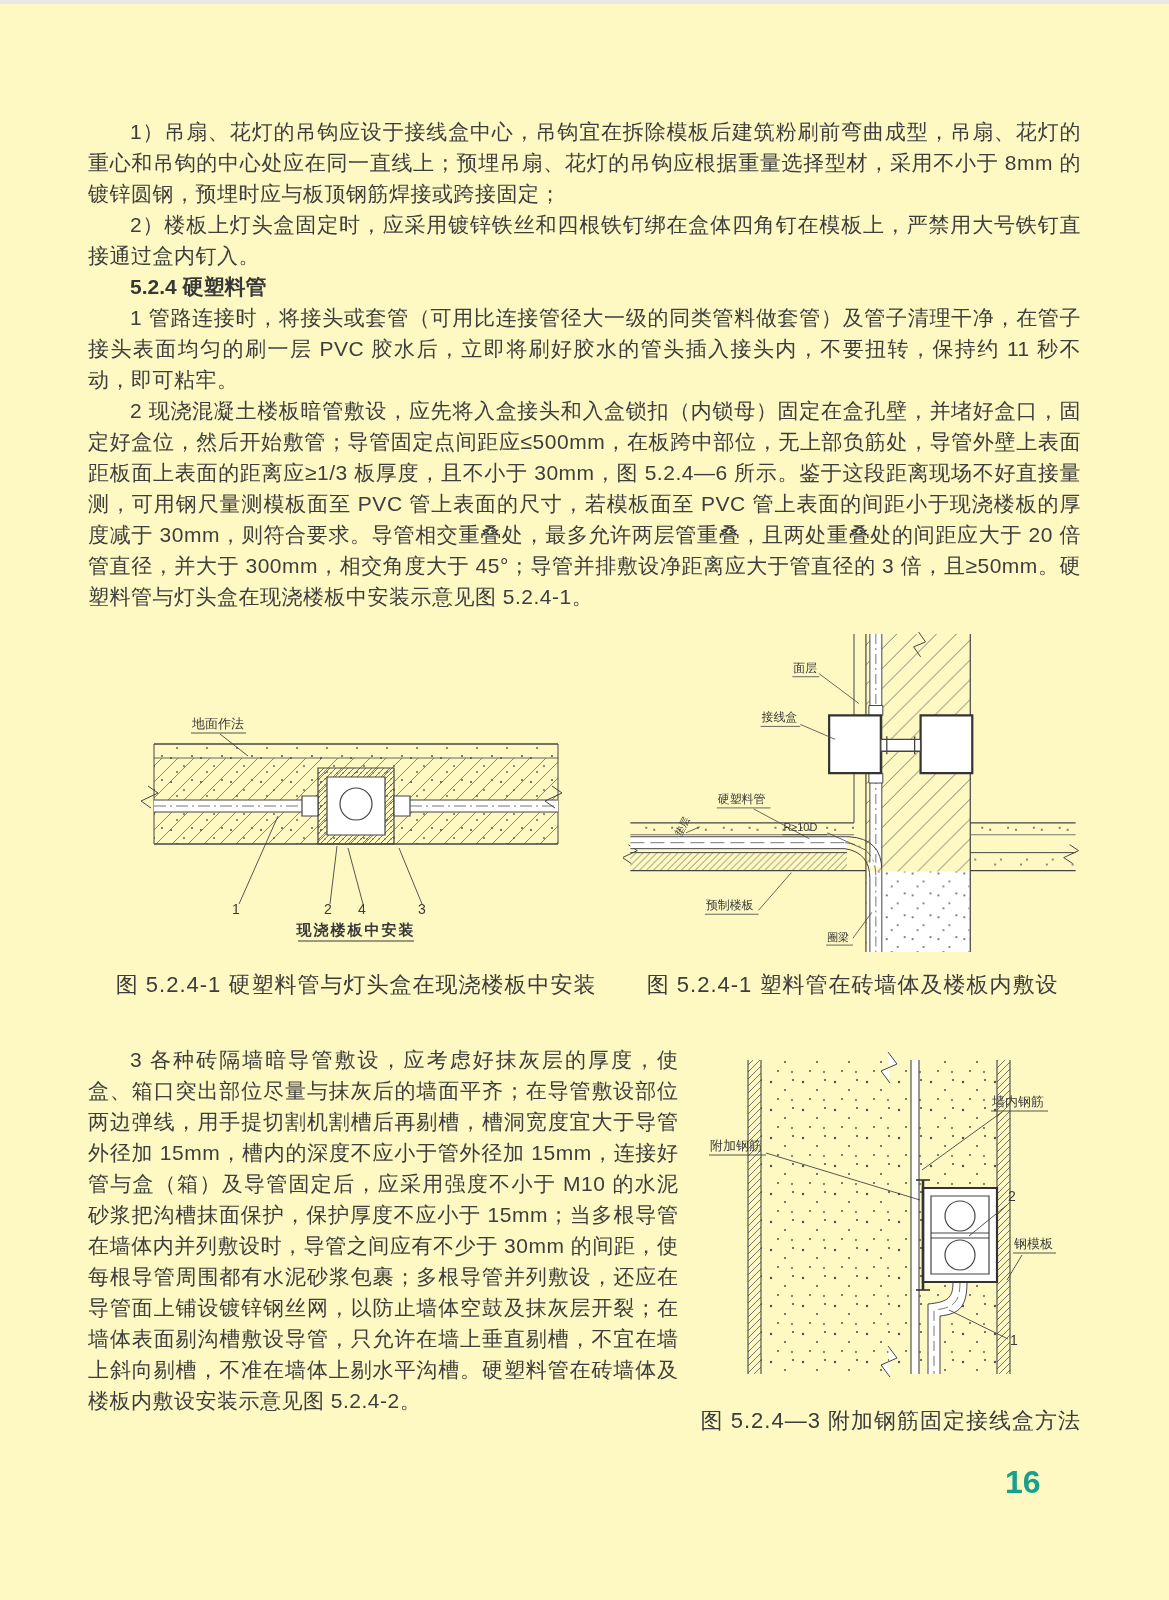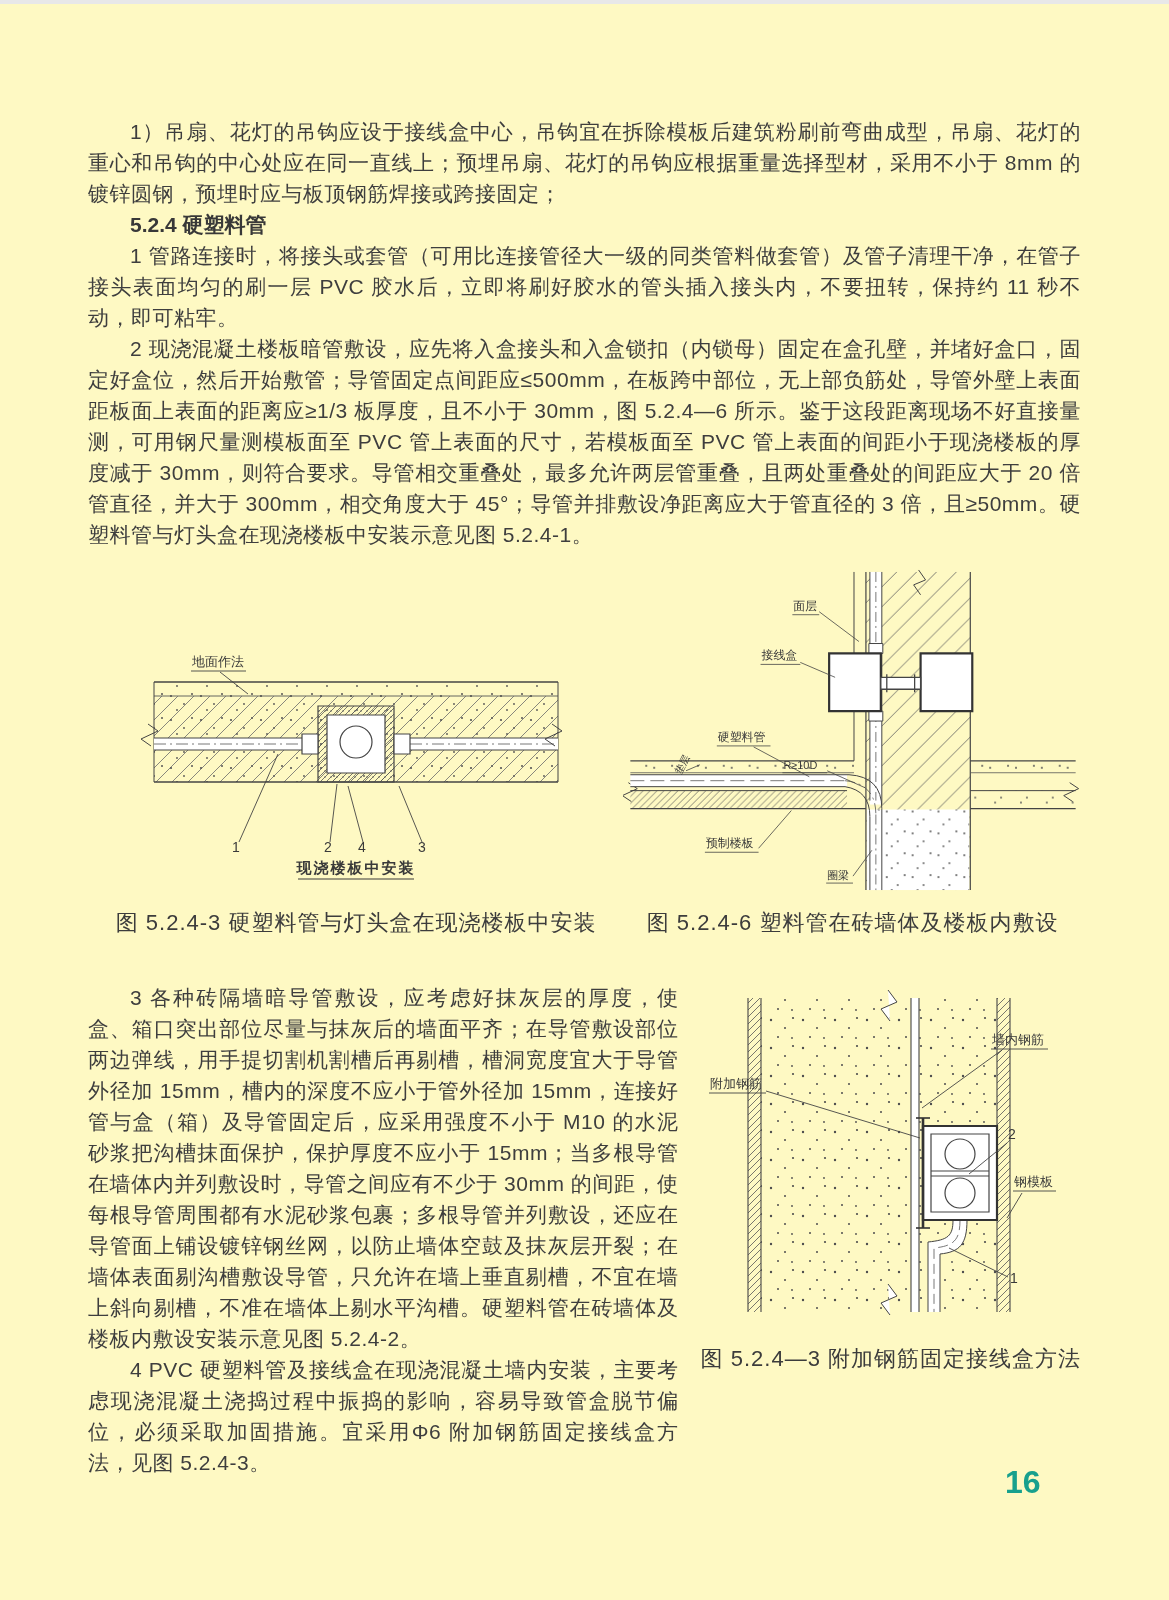--- a/index.html
+++ b/index.html
@@ -82,20 +82,21 @@
   }
   .dwg line,.dwg path,.dwg rect,.dwg circle,.dwg polyline{vector-effect:non-scaling-stroke;}
 </style>
 </head>
 <body>
 
 <div class="page">
   <div class="content">
 
     <p class="body">1）吊扇、花灯的吊钩应设于接线盒中心，吊钩宜在拆除模板后建筑粉刷前弯曲成型，吊扇、花灯的重心和吊钩的中心处应在同一直线上；预埋吊扇、花灯的吊钩应根据重量选择型材，采用不小于 8mm 的镀锌圆钢，预埋时应与板顶钢筋焊接或跨接固定；</p>
+    <p class="body">2）楼板上灯头盒固定时，应采用镀锌铁丝和四根铁钉绑在盒体四角钉在模板上，严禁用大号铁钉直接通过盒内钉入。</p>
     <h3 class="sec">5.2.4 硬塑料管</h3>
     <p class="body">1 管路连接时，将接头或套管（可用比连接管径大一级的同类管料做套管）及管子清理干净，在管子接头表面均匀的刷一层 PVC 胶水后，立即将刷好胶水的管头插入接头内，不要扭转，保持约 11 秒不动，即可粘牢。</p>
     <p class="body">2 现浇混凝土楼板暗管敷设，应先将入盒接头和入盒锁扣（内锁母）固定在盒孔壁，并堵好盒口，固定好盒位，然后开始敷管；导管固定点间距应≤500mm，在板跨中部位，无上部负筋处，导管外壁上表面距板面上表面的距离应≥1/3 板厚度，且不小于 30mm，图 5.2.4—6 所示。鉴于这段距离现场不好直接量测，可用钢尺量测模板面至 PVC 管上表面的尺寸，若模板面至 PVC 管上表面的间距小于现浇楼板的厚度减于 30mm，则符合要求。导管相交重叠处，最多允许两层管重叠，且两处重叠处的间距应大于 20 倍管直径，并大于 300mm，相交角度大于 45°；导管并排敷设净距离应大于管直径的 3 倍，且≥50mm。硬塑料管与灯头盒在现浇楼板中安装示意见图 5.2.4-1。</p>
 
     <div class="figures-row">
 
       <div class="fig-block f1">
         <svg class="dwg" width="440" height="240" viewBox="0 0 440 240">
           <defs>
             <pattern id="f1h" width="16" height="16" patternUnits="userSpaceOnUse">
@@ -151,21 +152,21 @@
           <text x="188" y="210" font-size="14">2</text>
           <line x1="194" y1="200" x2="201" y2="142" stroke="#444" stroke-width="0.9"></line>
           <text x="222" y="210" font-size="14">4</text>
           <line x1="227" y1="200" x2="212" y2="144" stroke="#444" stroke-width="0.9"></line>
           <text x="282" y="210" font-size="14">3</text>
           <line x1="286" y1="200" x2="263" y2="144" stroke="#444" stroke-width="0.9"></line>
 
           <text x="220" y="231" font-size="15" text-anchor="middle" letter-spacing="2" font-weight="bold">现浇楼板中安装</text>
           <line x1="162" y1="237" x2="278" y2="237" stroke="#3a3a3a" stroke-width="1.2"></line>
         </svg>
-        <div class="fig-caption">图 5.2.4-3 硬塑料管与灯头盒在现浇楼板中安装</div>
+        <div class="fig-caption">图 5.2.4-1 硬塑料管与灯头盒在现浇楼板中安装</div>
       </div>
 
       <div class="fig-block f2">
         <svg class="dwg" width="460" height="332" viewBox="0 0 460 332">
           <defs>
             <pattern id="f2h" width="20" height="20" patternUnits="userSpaceOnUse">
               <path d="M-2,22 L22,-2" stroke="#5d5d5d" stroke-width="0.8" fill="none"></path>
             </pattern>
             <pattern id="f2d" width="26" height="22" patternUnits="userSpaceOnUse">
               <circle cx="4" cy="5" r="1" fill="#555"></circle>
@@ -247,28 +248,27 @@
           <text x="160" y="204" font-size="11">R≥10D</text>
           <line x1="159" y1="208" x2="204" y2="208" stroke="#444" stroke-width="0.8"></line>
           <path d="M204,206 L242,223" stroke="#444" stroke-width="0.8" fill="none"></path>
           <text x="82" y="283" font-size="12">预制楼板</text>
           <line x1="81" y1="288" x2="135" y2="288" stroke="#444" stroke-width="0.8"></line>
           <path d="M135,284 L168,246" stroke="#444" stroke-width="0.8" fill="none"></path>
           <text x="204" y="315" font-size="11">圈梁</text>
           <line x1="203" y1="319" x2="230" y2="319" stroke="#444" stroke-width="0.8"></line>
           <path d="M230,312 L249,286" stroke="#444" stroke-width="0.8" fill="none"></path>
         </svg>
-        <div class="fig-caption">图 5.2.4-6 塑料管在砖墙体及楼板内敷设</div>
+        <div class="fig-caption">图 5.2.4-1 塑料管在砖墙体及楼板内敷设</div>
       </div>
     </div>
 
     <div class="two-col">
       <div class="col-text">
         <p class="body">3 各种砖隔墙暗导管敷设，应考虑好抹灰层的厚度，使盒、箱口突出部位尽量与抹灰后的墙面平齐；在导管敷设部位两边弹线，用手提切割机割槽后再剔槽，槽洞宽度宜大于导管外径加 15mm，槽内的深度不应小于管外径加 15mm，连接好管与盒（箱）及导管固定后，应采用强度不小于 M10 的水泥砂浆把沟槽抹面保护，保护厚度不应小于 15mm；当多根导管在墙体内并列敷设时，导管之间应有不少于 30mm 的间距，使每根导管周围都有水泥砂浆包裹；多根导管并列敷设，还应在导管面上铺设镀锌钢丝网，以防止墙体空鼓及抹灰层开裂；在墙体表面剔沟槽敷设导管，只允许在墙上垂直剔槽，不宜在墙上斜向剔槽，不准在墙体上剔水平沟槽。硬塑料管在砖墙体及楼板内敷设安装示意见图 5.2.4-2。</p>
-        <p class="body">4 PVC 硬塑料管及接线盒在现浇混凝土墙内安装，主要考虑现浇混凝土浇捣过程中振捣的影响，容易导致管盒脱节偏位，必须采取加固措施。宜采用Φ6 附加钢筋固定接线盒方法，见图 5.2.4-3。</p>
       </div>
 
       <div class="col-fig">
         <svg class="dwg" width="378" height="332" viewBox="0 0 378 332">
           <defs>
             <pattern id="f3f" width="7" height="7" patternUnits="userSpaceOnUse">
               <path d="M0,7 L7,0" stroke="#555" stroke-width="0.8" fill="none"></path>
             </pattern>
             <pattern id="f3d" width="32" height="28" patternUnits="userSpaceOnUse">
               <circle cx="5" cy="6" r="1.2" fill="#4d4d4d"></circle>

